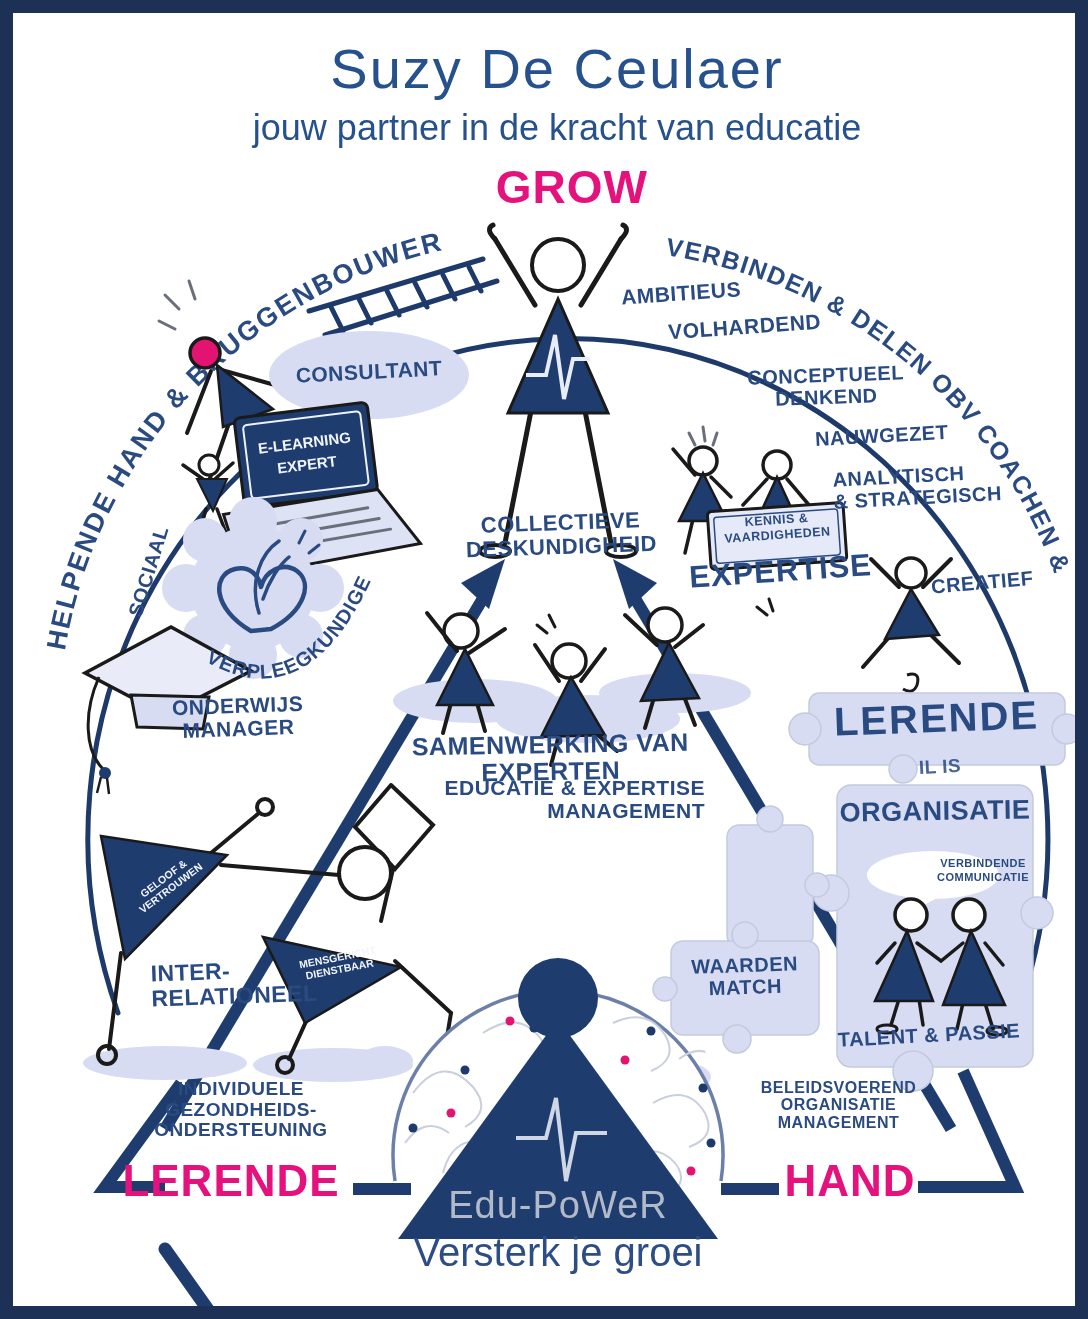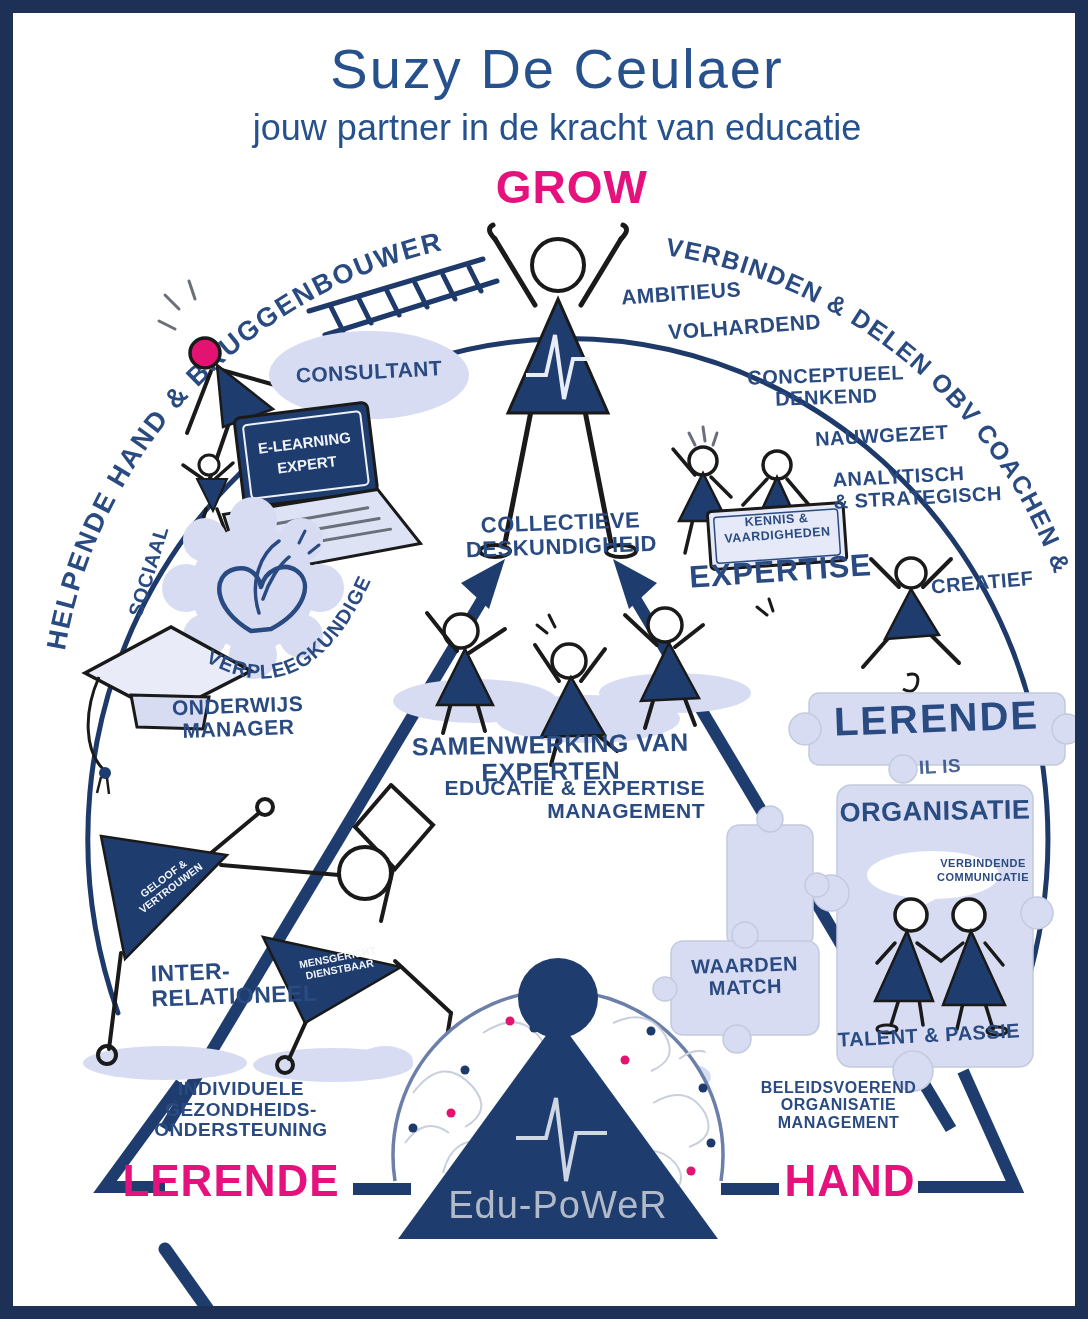--- a/index.html
+++ b/index.html
@@ -381,15 +381,16 @@
   <div class="txt hw ctr" style="left:900px;top:844px;width:140px;font-size:11px;line-height:1.25;">VERBINDENDE
 COMMUNICATIE</div>
   <div class="txt hw ctr" style="left:658px;top:942px;width:148px;font-size:20px;transform:rotate(-2deg);">WAARDEN
 MATCH</div>
   <div class="txt hw ctr" style="left:816px;top:1012px;width:200px;font-size:20px;transform:rotate(-3deg);">TALENT &amp; PASSIE</div>
   <div class="txt hw ctr" style="left:718px;top:1066px;width:215px;font-size:16px;">BELEIDSVOEREND
 ORGANISATIE
 MANAGEMENT</div>
 
   <div class="txt ctr" style="left:390px;top:1172px;width:310px;font-size:38px;color:#b2bac9;font-weight:normal;letter-spacing:1px;">Edu-PoWeR</div>
+  <div class="txt ctr" style="left:355px;top:1218px;width:380px;font-size:40px;color:#2d4d86;">Versterk je groei</div>
   <div class="txt pink ctr" style="left:408px;top:1266px;width:275px;font-size:20px;letter-spacing:2px;margin-top:29px;">HEALTH-CARE</div>
 
 </div>
 
 </body></html>

